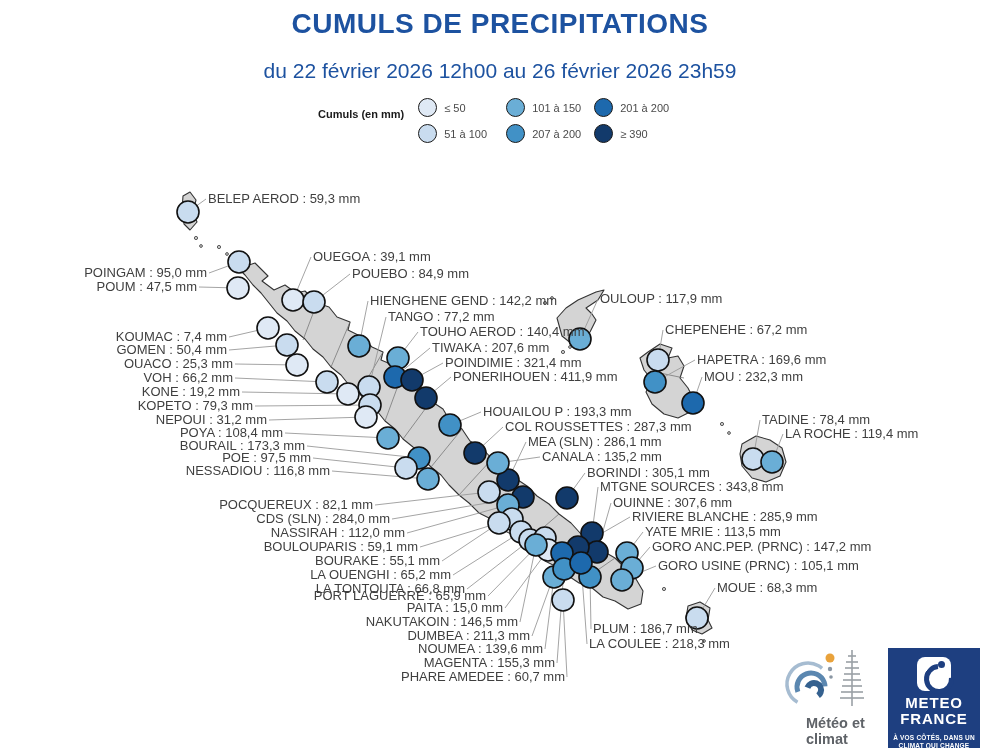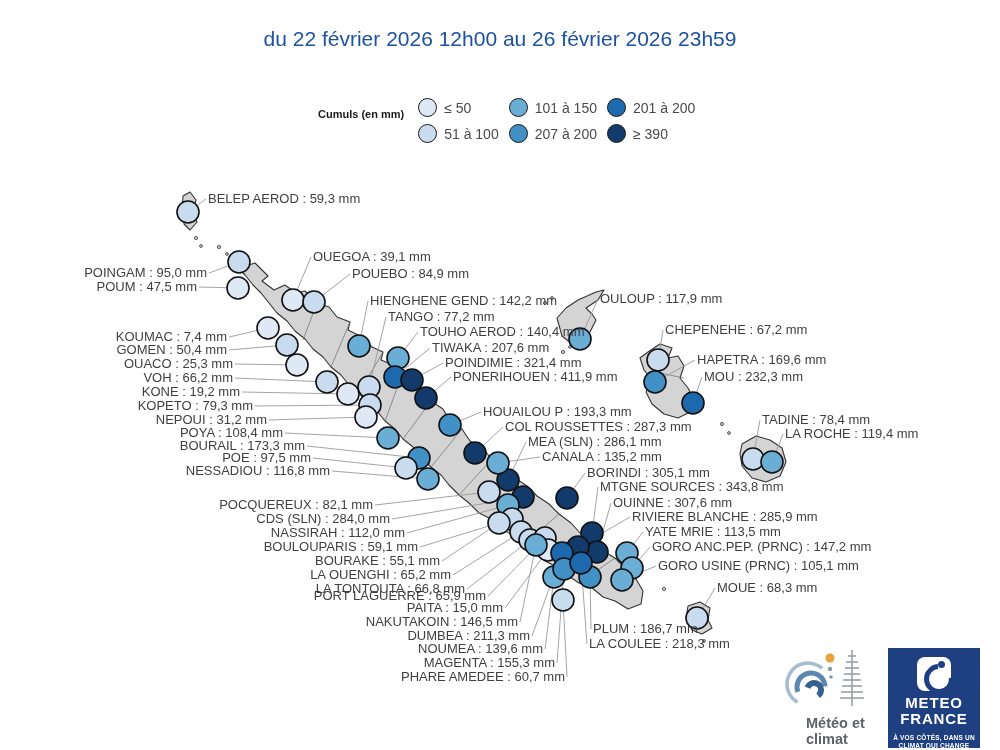--- a/index.html
+++ b/index.html
@@ -8,21 +8,21 @@
   .hdr{position:absolute;left:0;top:8px;width:1000px;text-align:center;}
   .title{font-size:28px;font-weight:bold;color:#1d52a0;letter-spacing:.5px;}
   .subtitle{font-size:21px;color:#1d52a0;margin-top:19px;}
   .legend{position:absolute;left:318px;top:98px;display:flex;align-items:flex-start;}
   .legend-label{font-size:11px;font-weight:bold;color:#1a1a1a;margin-top:10px;margin-right:14px;}
   .legend-grid{display:grid;grid-auto-flow:column;grid-template-rows:auto auto;
                grid-template-columns:auto auto auto;column-gap:10px;row-gap:7px;}
   .legend-item{display:flex;align-items:center;min-width:78px;}
   .legend-swatch{width:19px;height:19px;border-radius:50%;border:1.8px solid #1a1a1a;
                  box-sizing:border-box;margin-right:7px;flex:0 0 auto;}
-  .legend-text{font-size:14px;color:#4a4a4a;white-space:nowrap;}
+  .legend-text{font-size:11px;color:#4a4a4a;white-space:nowrap;}
   #map{position:absolute;left:0;top:0;}
   .gov-logo{position:absolute;left:778px;top:646px;width:106px;}
   .gov-l1{font-size:14.5px;font-weight:bold;color:#5f6368;margin-top:1px;margin-left:28px;}
   .gov-l2,.gov-l3{font-size:10px;color:#a9a9a9;letter-spacing:.3px;margin-top:2px;}
   .mf-logo{position:absolute;left:888px;top:648px;width:92px;height:100px;
            background:#1e3f80;color:#fff;text-align:center;}
   .mf-icon{width:34px;height:34px;background:#fff;border-radius:8px;margin:9px auto 4px auto;
            position:relative;}
   .mf-ring{position:absolute;left:7px;top:7px;width:20px;height:20px;border-radius:50%;
            border:5px solid #1e3f80;border-top-color:transparent;transform:rotate(40deg);}
@@ -248,20 +248,21 @@
       <text x="530" y="640" text-anchor="end">DUMBEA : 211,3 mm</text>
       <text x="543" y="653" text-anchor="end">NOUMEA : 139,6 mm</text>
       <text x="555" y="667" text-anchor="end">MAGENTA : 155,3 mm</text>
       <text x="565" y="681" text-anchor="end">PHARE AMEDEE : 60,7 mm</text>
       <text x="593" y="633" text-anchor="start">PLUM : 186,7 mm</text>
       <text x="589" y="648" text-anchor="start">LA COULEE : 218,3 mm</text>
     </g>
 </svg>
 
 <div class="hdr">
+  <div class="title">CUMULS DE PRECIPITATIONS</div>
   <div class="subtitle">du 22 février 2026 12h00 au 26 février 2026 23h59</div>
 </div>
 
 <div class="legend">
   <div class="legend-label">Cumuls (en mm)</div>
   <div class="legend-grid" id="legend-grid">
       <div class="legend-item">
         <span class="legend-swatch" style="background: rgb(223, 233, 245);"></span>
         <span class="legend-text">≤ 50</span>
       </div>

